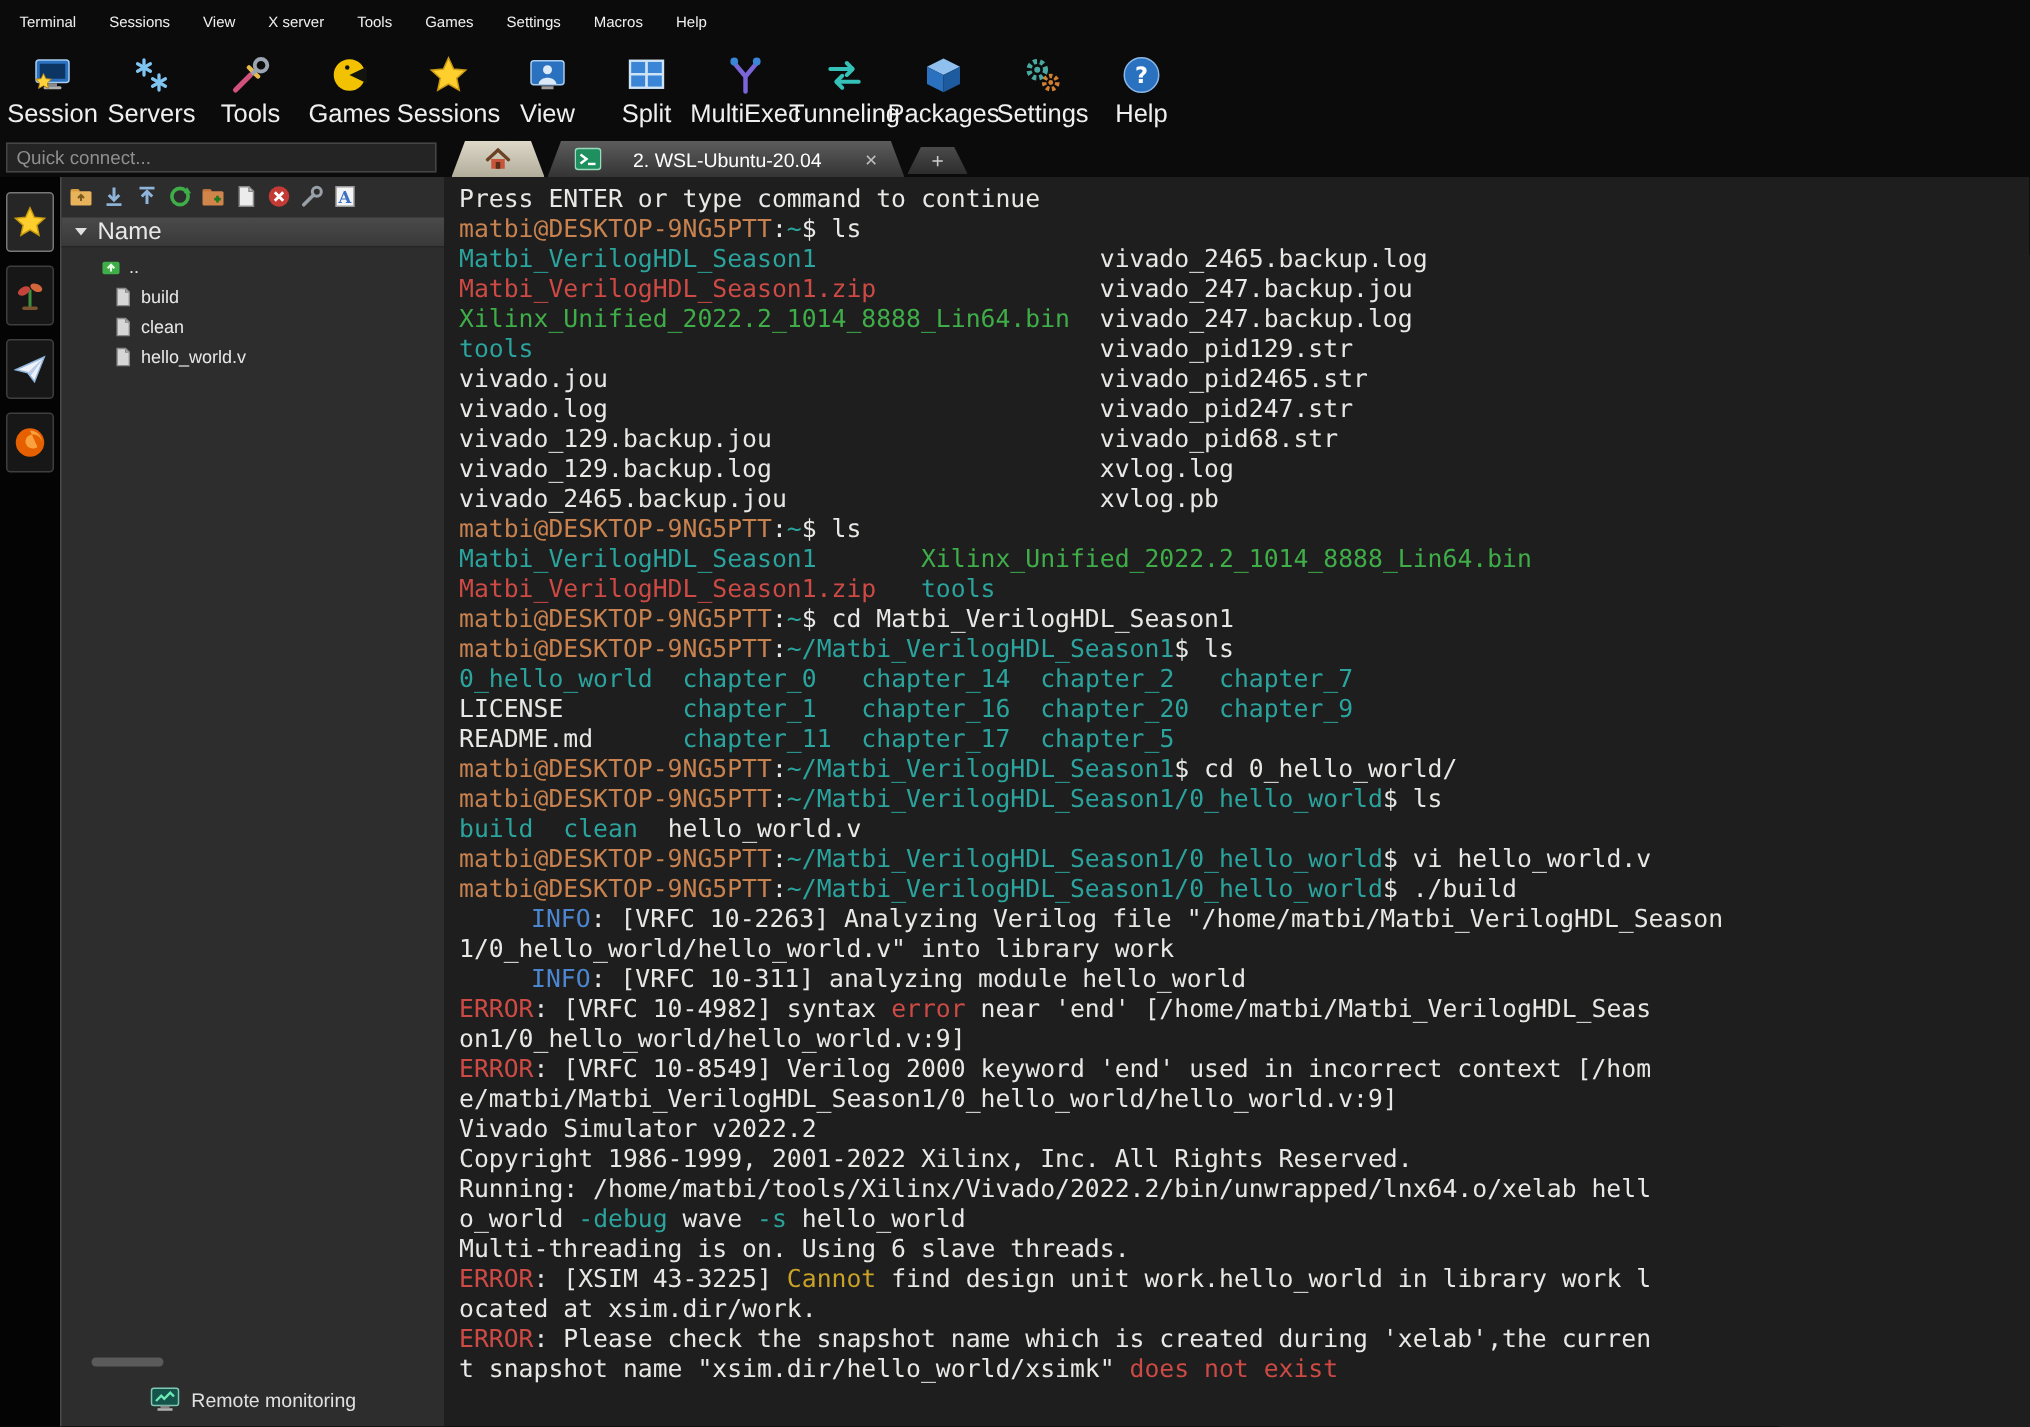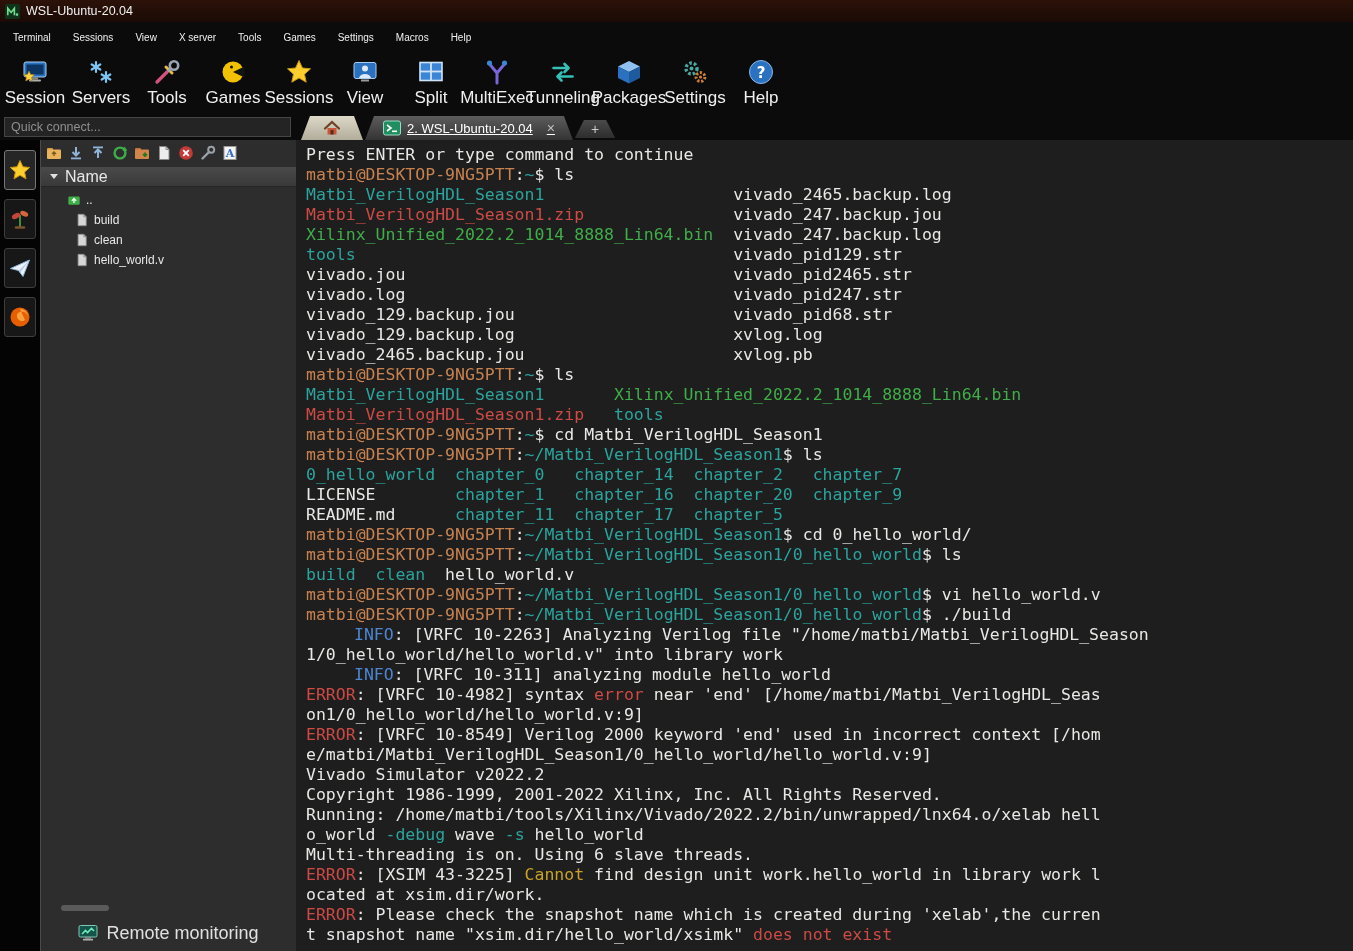--- a/index.html
+++ b/index.html
@@ -30,21 +30,21 @@
   .connect-row { height:26px; flex:0 0 auto; display:flex; background:#0b0b0b; }
   .qc-wrap { width:295px; flex:0 0 auto; display:flex; align-items:center; }
   .quick-connect-input { width:287px; height:20px; margin-left:4px; background:#242424;
     border:1px solid #454545; color:#86efac; font-size:12.5px; padding:0 6px; font-family:"Liberation Sans", sans-serif; }
   .quick-connect-input::placeholder { color:#8f8f8f; }
   .tabstrip { display:flex; align-items:flex-end; margin-left:6px; gap:2px; }
   .tab { height:24px; display:flex; align-items:center; justify-content:center;
     clip-path:polygon(9px 0, calc(100% - 9px) 0, 100% 100%, 0 100%); cursor:default; }
   .tab-home { background:linear-gradient(#ddd8c7,#b2ad9b); padding:0 22px; }
   .tab-home .icon { width:18px; height:16px; }
-  .tab-active { background:linear-gradient(#5c5c5c,#343434); color:#fff; font-size:13px; gap:6px; padding:0 18px;text-decoration:underline; }
+  .tab-active { background:linear-gradient(#5c5c5c,#343434); color:#fff; font-size:13px; gap:21px; padding:0 18px; }
   .tab-active .icon { width:18px; height:16px; }
   .tab-close { color:#c0c0c0; font-size:14px; margin-left:8px; }
   .tab-add { background:linear-gradient(#4a4a4a,#2d2d2d); color:#ccc; font-size:14px; padding:0 16px; height:18px; margin-bottom:2px; }
 
   
   .main { flex:1; min-height:0; display:flex; }
 
   .iconstrip { width:40px; flex:0 0 auto; background:#040404; display:flex; flex-direction:column;
     align-items:center; padding-top:10px; gap:9px; }
   .strip-tab { width:32px; height:40px; display:flex; align-items:center; justify-content:center;
@@ -68,21 +68,21 @@
   .sort-arrow { width:0; height:0; border-left:4px solid transparent; border-right:4px solid transparent; border-top:5px solid #e0e0e0; }
   .name-header-label { color:#e8e8e8; font-size:16px; }
   .tree { flex:1; padding-top:3px; overflow:hidden; }
   .tree-row { height:20px; display:flex; align-items:center; gap:5px; color:#e8e8e8; font-size:12px; cursor:pointer; }
   .tree-row.indent-0 { padding-left:26px; }
   .tree-row.indent-1 { padding-left:34px; }
   .tree-icon { width:14px; height:14px; flex:0 0 auto; }
   .hscroll { height:10px; margin:0 4px 2px; flex:0 0 auto; position:relative; }
   .hscroll-thumb { position:absolute; left:16px; top:2px; width:48px; height:6px; background:#5a5a5a; border-radius:3px; }
   .monitor-bar { height:36px; flex:0 0 auto; display:flex; align-items:center; justify-content:center;
-    gap:8px; color:#e0e0e0; font-size:18px; cursor:pointer; }
+    gap:8px; color:#e0e0e0; font-size:13px; cursor:pointer; }
   .monitor-bar .icon { width:20px; height:18px; }
 
   
   .terminal { flex:1; min-width:0; background:var(--term-bg,#1e1e1e); padding:5px 0 0 10px;
     font-family:"DejaVu Sans Mono", monospace; font-size:16.5px; line-height:20px;
     white-space:pre; overflow:hidden; color:var(--term-default,#e8e8e6); }
   .tline { height:20px; }
   .c-d { color:var(--term-default); }
   .c-p { color:var(--term-prompt); }
   .c-t { color:var(--term-teal); }
@@ -92,30 +92,20 @@
   .c-y { color:var(--term-yellow); }
 
   .icon svg { width:100%; height:100%; display:block; }
   .icon { display:inline-block; }
 </style>
 </head>
 <body>
 
 <div class="window">
 
-  <div class="titlebar">
-    <span class="icon">
-        <svg viewBox="0 0 16 16">
-          <rect width="16" height="16" rx="2" fill="#10321a"></rect>
-          <path d="M3 12 V4.5 L6.5 9 L10 4.5 V12" stroke="#6fe08f" stroke-width="1.7" fill="none"></path>
-          <rect x="11.5" y="10" width="2.5" height="2.5" fill="#6fe08f"></rect>
-        </svg>
-      </span>
-    <span class="titlebar-text">WSL-Ubuntu-20.04</span>
-  </div>
 
   <div class="menubar">
       <div class="menu-item">Terminal</div>
       <div class="menu-item">Sessions</div>
       <div class="menu-item">View</div>
       <div class="menu-item">X server</div>
       <div class="menu-item">Tools</div>
       <div class="menu-item">Games</div>
       <div class="menu-item">Settings</div>
       <div class="menu-item">Macros</div>

